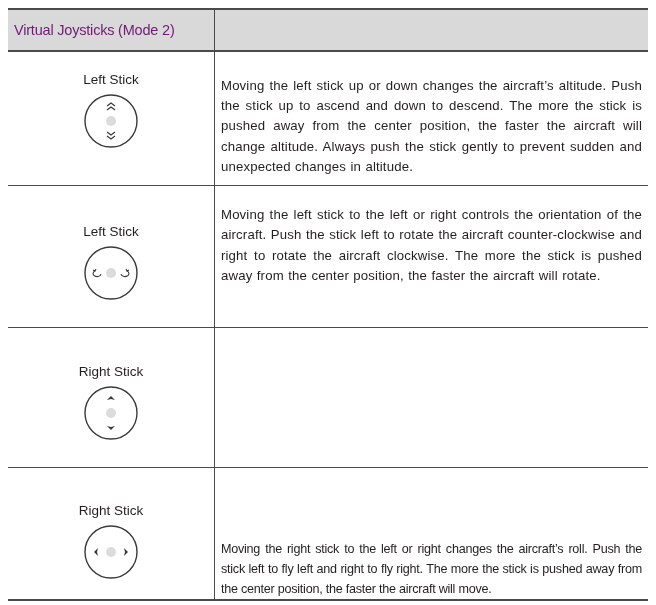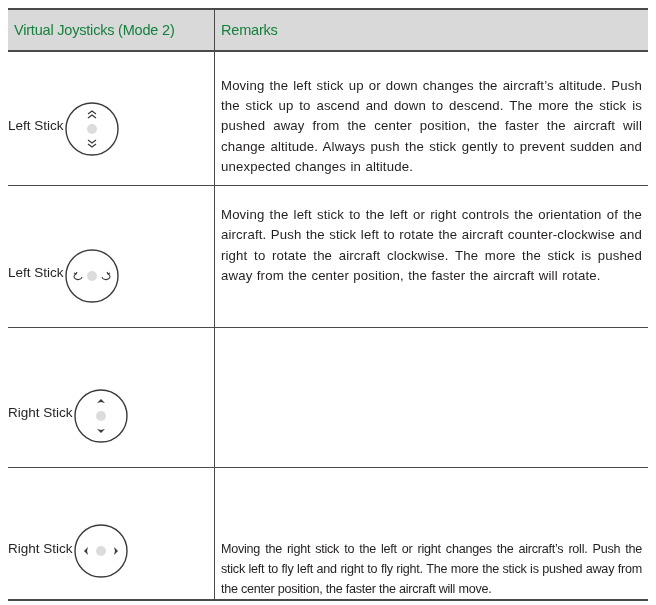--- a/index.html
+++ b/index.html
@@ -43,26 +43,26 @@
     .col-right {
       flex: 1;
       box-sizing: border-box;
     }
     .header-row .col-left,
     .header-row .col-right {
       display: flex;
       align-items: center;
       padding-left: 6px;
       font-size: 14.5px;
-      color: #15803d;
+      color: #701a75;
       letter-spacing: -0.2px;
     }
     .body-row .col-left {
       display: flex;
-      flex-direction: row;
+      flex-direction: column;
       align-items: center;
     }
     .stick-label {
       font-size: 13.5px;
       color: #231f20;
       margin-bottom: 6px;
     }
     .stick-icon {
       width: 56px;
       height: 56px;
@@ -102,21 +102,20 @@
     #row4 .col-left { padding-top: 35px; }
     #row4 .col-right { align-items: flex-end; padding-top: 36px; }
   </style>
 </head>
 <body>
 
 <div class="table">
 
   <div class="row header-row">
     <div class="col-left">Virtual Joysticks (Mode 2)</div>
-    <div class="col-right">Remarks</div>
   </div>
 
   <div class="row body-row" id="row1">
     <div class="col-left">
       <div class="stick-label">Left Stick</div>
       <svg class="stick-icon" viewBox="0 0 56 56">
         <circle cx="28" cy="28" r="26" fill="none" stroke="#3a3a3a" stroke-width="1.4"></circle>
         <circle cx="28" cy="28" r="5" fill="#dcdcdc"></circle>
         <polyline points="24,13 28,10 32,13" fill="none" stroke="#3a3a3a" stroke-width="1.2"></polyline>
         <polyline points="24,17 28,14 32,17" fill="none" stroke="#3a3a3a" stroke-width="1.2"></polyline>

